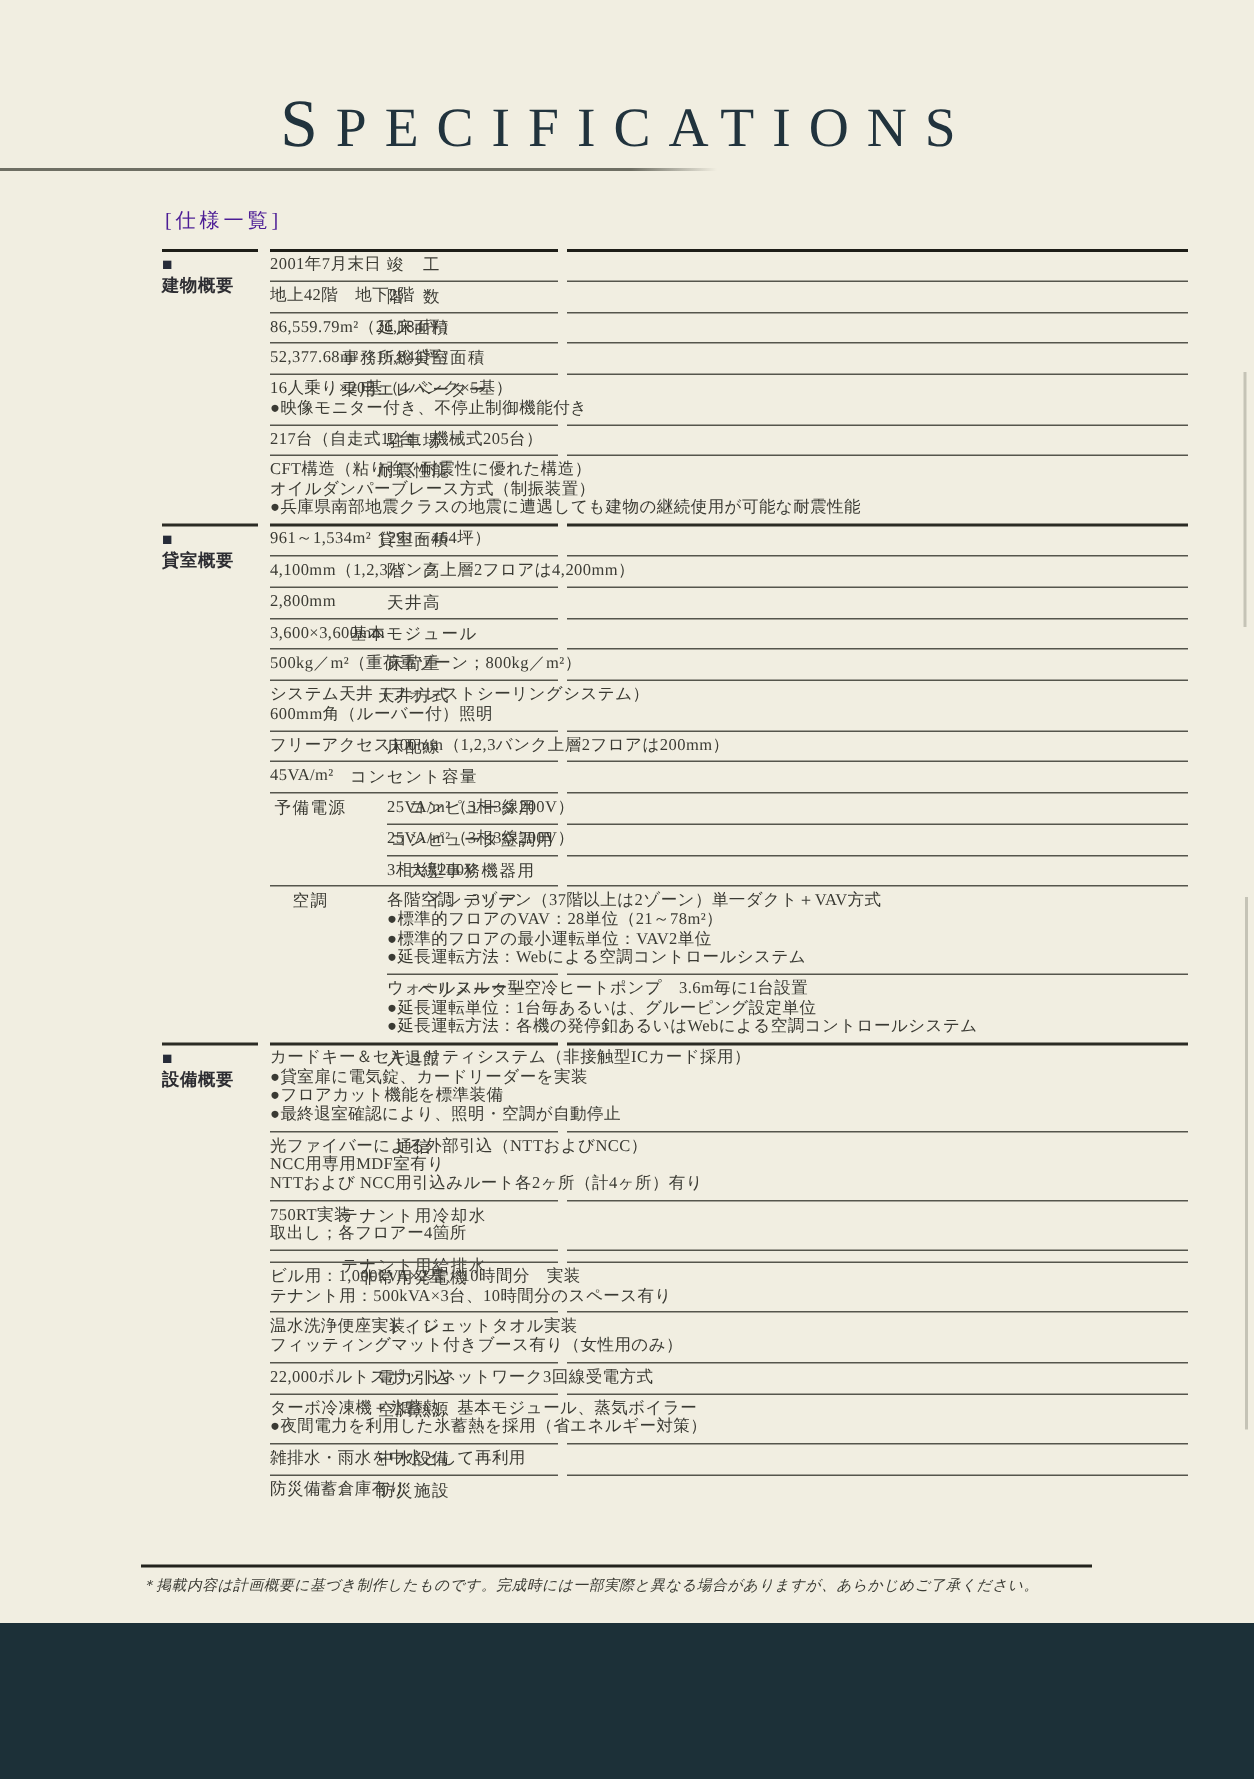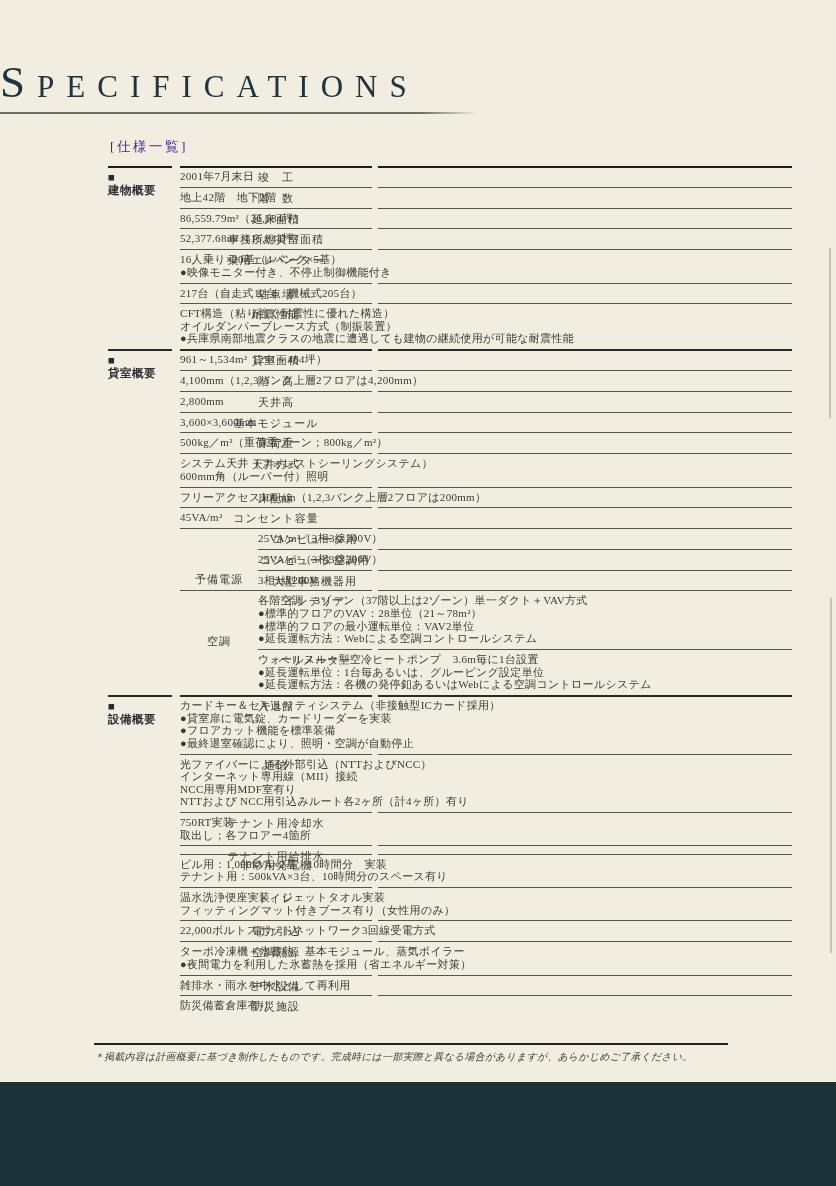--- a/index.html
+++ b/index.html
@@ -7,22 +7,22 @@
     position:relative;
     width:836px; height:1186px;
     background:#f1eee1;
     overflow:hidden;
     font-family:"Liberation Serif","DejaVu Serif",serif;
     color:#35352f;
   }
   
   .page-title {
     position:absolute; top:56px; left:0; width:836px;
-    text-align:left;
-    font-size:31px; letter-spacing:12px;
+    text-align:center;
+    font-size:37px; letter-spacing:12px;
     color:#21333d; white-space:nowrap;
   }
   .page-title::first-letter { font-size:45px; }
   .title-underline {
     position:absolute; top:112px; left:0;
     width:478px; height:2px;
     background:linear-gradient(to right,#6e6e63 0,#6e6e63 88%,rgba(110,110,99,0) 100%);
   }
   .page-subtitle {
     position:absolute; top:138px; left:110px;
@@ -59,21 +59,21 @@
     position:absolute; left:0; top:5px;
     width:70px; font-size:11.5px; font-weight:bold;
     color:#2d2d32; white-space:nowrap; letter-spacing:0.5px;
   }
   .c-sect .marker { color:#262b38; margin-right:1px; }
   .c-label, .c-glabel, .c-sub {
     font-size:11px; line-height:12.6px; white-space:nowrap;
     color:#3a3a33; letter-spacing:1px;text-align:center;
   }
   .c-label { position:absolute; left:72px; top:5px; width:192px; }
-  .c-glabel { position:absolute; left:72px; top:5px; width:78px;margin-top:40px; }
+  .c-glabel { position:absolute; left:60px; top:5px; width:78px; }
   .c-sub { position:absolute; left:150px; top:5px; width:114px; }
   .c-value { width:414px; font-size:11px; color:#3a3a33; }
   .vline { line-height:12.6px; white-space:nowrap; letter-spacing:0.3px; }
   
   .bottom-rule {
     position:absolute; top:1043px; left:94px;
     width:634px; height:2.4px; background:#23231d;
   }
   .footnote {
     position:absolute; top:1051px; left:94px;
@@ -258,21 +258,20 @@
           <div class="vline">●貸室扉に電気錠、カードリーダーを実装</div>
           <div class="vline">●フロアカット機能を標準装備</div>
           <div class="vline">●最終退室確認により、照明・空調が自動停止</div>
         </div>
       </div>
       <div class="trow trow-normal">
         <div class="rule rule-row"></div>
         <div class="c-label">通信</div>
         <div class="c-value">
           <div class="vline">光ファイバーによる外部引込（NTTおよびNCC）</div>
-          <div class="vline">インターネット専用線（MII）接続</div>
           <div class="vline">NCC用専用MDF室有り</div>
           <div class="vline">NTTおよび NCC用引込みルート各2ヶ所（計4ヶ所）有り</div>
         </div>
       </div>
       <div class="trow trow-normal">
         <div class="rule rule-row"></div>
         <div class="c-label">テナント用冷却水</div>
         <div class="c-value">
           <div class="vline">750RT実装</div>
           <div class="vline">取出し；各フロアー4箇所</div>

